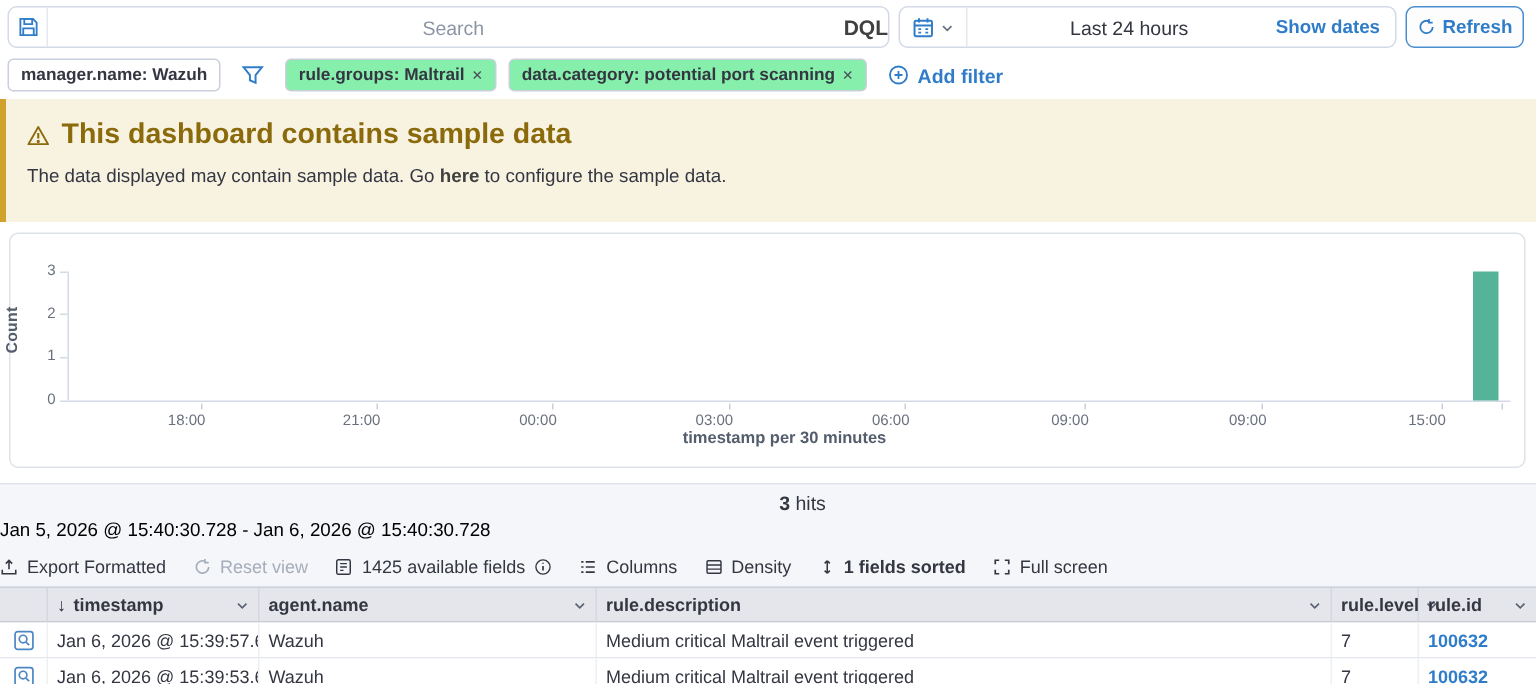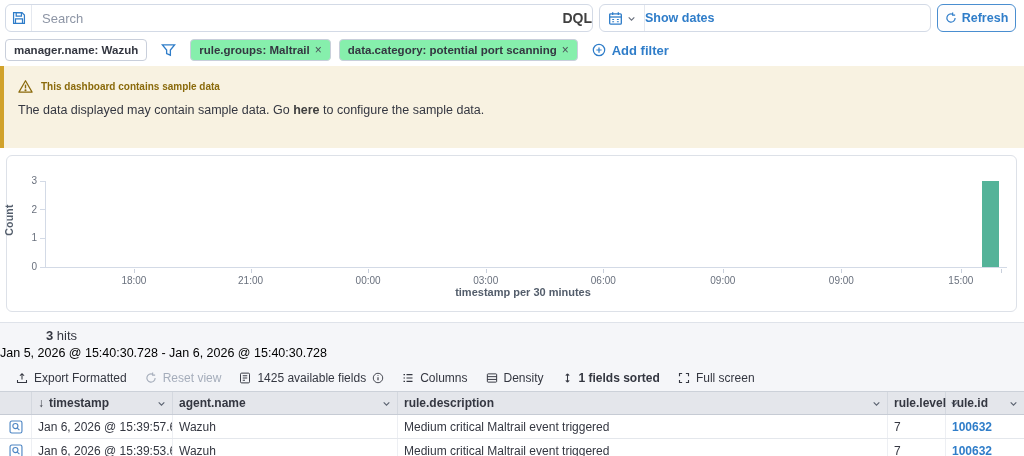--- a/index.html
+++ b/index.html
@@ -4,67 +4,67 @@
 <style>
   * { box-sizing: border-box; }
   body { margin:0; background:#fff; }
   .screen {
     position:relative; width:1024px; height:456px; overflow:hidden;
     font-family:"Liberation Sans", sans-serif; color:#343741; background:#fff;
   }
   svg { display:block; }
 
   
-  .querybar { position:absolute; top:4px; left:5px; width:1013px; height:28px; display:flex; gap:6px; }
+  .querybar { position:absolute; top:4px; left:5px; width:1013px; height:28px; display:flex; gap:6px;text-align:center; }
   .search-box { width:588px; height:28px; border:1px solid #d3dae6; border-radius:6px; background:#fff; display:flex; align-items:center; }
   .save-btn { width:26px; height:100%; display:flex; align-items:center; justify-content:center; border-right:1px solid #e4e8ef; cursor:pointer; }
   .search-placeholder { margin-left:10px; font-size:13px; color:#8d95a5; flex:1; }
   .dql { margin-right:0; font-size:14px; font-weight:bold; color:#404040; cursor:pointer; }
   .datepicker { width:332px; height:28px; border:1px solid #d3dae6; border-radius:6px; background:#fff; display:flex; align-items:center; }
   .cal-seg { display:flex; align-items:center; gap:4px; padding:0 8px; height:100%; border-right:1px solid #e4e8ef; cursor:pointer; }
   .time-range { margin-left:10px; font-size:13px; color:#343741; flex:1; }
   .show-dates { margin-right:10px; font-size:12.5px; font-weight:bold; color:#2f7dc9; cursor:pointer; }
   .refresh-btn { width:79px; height:28px; border:1px solid #4a8ed0; border-radius:6px; background:#fdfdfe; display:flex; align-items:center; justify-content:center; gap:5px; color:#2f7dc9; font-size:12.5px; font-weight:bold; cursor:pointer; }
 
   
   .filterbar { position:absolute; top:38px; left:5px; display:flex; align-items:center; gap:8px; height:24px; }
   .pill { height:22px; display:flex; align-items:center; gap:5px; padding:0 8px; border:1px solid #c9cfdb; border-radius:4px; font-size:11.5px; font-weight:bold; color:#343741; background:#fff; cursor:pointer; }
   .pill.removable { background:#86efac; }
   .pill .x { color:#4a4f59; font-size:12px; font-weight:normal; cursor:pointer; }
   .funnel { margin:0 6px; cursor:pointer; }
   .add-filter { display:flex; align-items:center; gap:6px; margin-left:6px; color:#2f7dc9; font-size:13px; font-weight:bold; cursor:pointer; }
 
   
   .callout { position:absolute; top:66px; left:0; width:1024px; height:82px; background:#f8f2e1; border-left:4px solid #d1a22b; padding:13px 14px 0 14px; }
-  .callout-title { display:flex; align-items:center; gap:8px; color:#8a6a0b; font-size:10px; font-weight:bold; }
+  .callout-title { display:flex; align-items:center; gap:8px; color:#8a6a0b; font-size:19px; font-weight:bold; }
   .callout-body { margin-top:9px; font-size:12.5px; color:#343741; }
   .callout-body .lnk { color:#404040; font-weight:bold; cursor:pointer; }
 
   
   .chart-card { position:absolute; top:155px; left:6px; width:1011px; height:157px; background:#fff; border:1px solid #dde1e8; border-radius:6px; }
   .y-title { position:absolute; left:-14px; top:58px; transform:rotate(-90deg); font-size:10.5px; font-weight:bold; color:#535d6b; letter-spacing:.2px; }
   .axis-y { position:absolute; left:38px; top:25px; width:1px; height:86px; background:#d3dae6; }
   .axis-x { position:absolute; left:38px; top:111px; width:962px; height:1px; background:#d3dae6; }
   .y-labels { position:absolute; left:0; top:25px; width:33px; height:86px; }
   .y-labels div { position:absolute; right:3px; font-size:10px; color:#69707d; }
   .y-ticks { position:absolute; left:33px; top:25px; width:5px; height:86px; }
   .y-ticks div { position:absolute; left:0; width:5px; height:1px; background:#d3dae6; }
   .x-area { position:absolute; left:38px; top:111px; width:956px; height:24px; }
   .x-area .tick { position:absolute; top:2px; width:1px; height:4px; background:#c9d0dc; }
-  .x-area .xlab { position:absolute; top:8px; width:44px; margin-left:-22px; text-align:center; font-size:10px; color:#69707d; }
+  .x-area .xlab { position:absolute; top:8px; width:44px; margin-left:-22px; text-align:left; font-size:10px; color:#69707d; }
   .bars { position:absolute; left:38px; top:25px; width:956px; height:86px; }
   .bars .bar { position:absolute; bottom:0; }
   .x-title { position:absolute; left:38px; top:130px; width:956px; text-align:center; font-size:11px; font-weight:bold; color:#535d6b; }
 
   
   .docs { position:absolute; top:322px; left:0; width:1024px; bottom:0; background:#f5f6f9; border-top:1px solid #dfe3ea; }
-  .hits-line { padding-top:5px; text-align:left; font-size:13px; line-height:16px;margin-left:46px; }
+  .hits-line { padding-top:5px; text-align:center; font-size:13px; line-height:16px;margin-left:46px; }
   .hits-line b { font-weight:bold; }
   .range-line { margin-top:1px; text-align:left; font-size:12.5px; line-height:16px; color:#000000; }
-  .toolbar { margin-top:7px; height:20px; display:flex; align-items:center; gap:18px; padding-left:16px; font-size:12px; color:#343741; }
+  .toolbar { margin-top:7px; height:20px; display:flex; align-items:center; gap:18px; font-size:12px; color:#343741; }
   .tb-item { display:flex; align-items:center; gap:6px; cursor:pointer; white-space:nowrap; }
   .tb-item.disabled { color:#a5adbb; cursor:default; }
   .tb-item.bold { font-weight:bold; }
 
   .grid { display:grid; grid-template-columns:32px 141px 225px 490px 58px 1fr; align-items:stretch; }
   .ghead { margin-top:3px; height:24px; background:#e4e6eb; border-top:1px solid #ccd1d9; border-bottom:1px solid #c6cbd4; font-size:12px; font-weight:bold; }
   .ghead .cell { display:flex; align-items:center; gap:4px; padding:0 6px; border-right:1px solid #d4d8df; }
   .ghead .cell:last-child { border-right:none; }
   .grow { height:24px; background:#fff; border-bottom:1px solid #e4e7ec; font-size:12px; }
   .grow .cell { display:flex; align-items:center; padding:0 6px; border-right:1px solid #edeff3; overflow:hidden; white-space:nowrap; }
@@ -102,20 +102,21 @@
               <path d="M5 1.2v3M11 1.2v3"></path>
             <path d="M4.5 9h2M4.5 11.5h2M9.5 9h2M9.5 11.5h2" stroke-width="1.2"></path>
           </svg>
         </span>
         <span>
           <svg width="9" height="9" viewBox="0 0 16 16" fill="none" stroke="#69707d" stroke-width="2">
               <path d="M3 6l5 5 5-5"></path>
             </svg>
         </span>
       </div>
+      <span class="time-range">Last 24 hours</span>
       <span class="show-dates">Show dates</span>
     </div>
     <div class="refresh-btn">
       <span>
         <svg width="12" height="12" viewBox="0 0 16 16" fill="none" stroke="#2f7dc9" stroke-width="1.6">
           <path d="M13.5 8A5.5 5.5 0 1 1 10.2 2.95"></path>
             <path d="M10.2 0.8v3.3h3.3"></path>
         </svg>
       </span>
       <span>Refresh</span>

